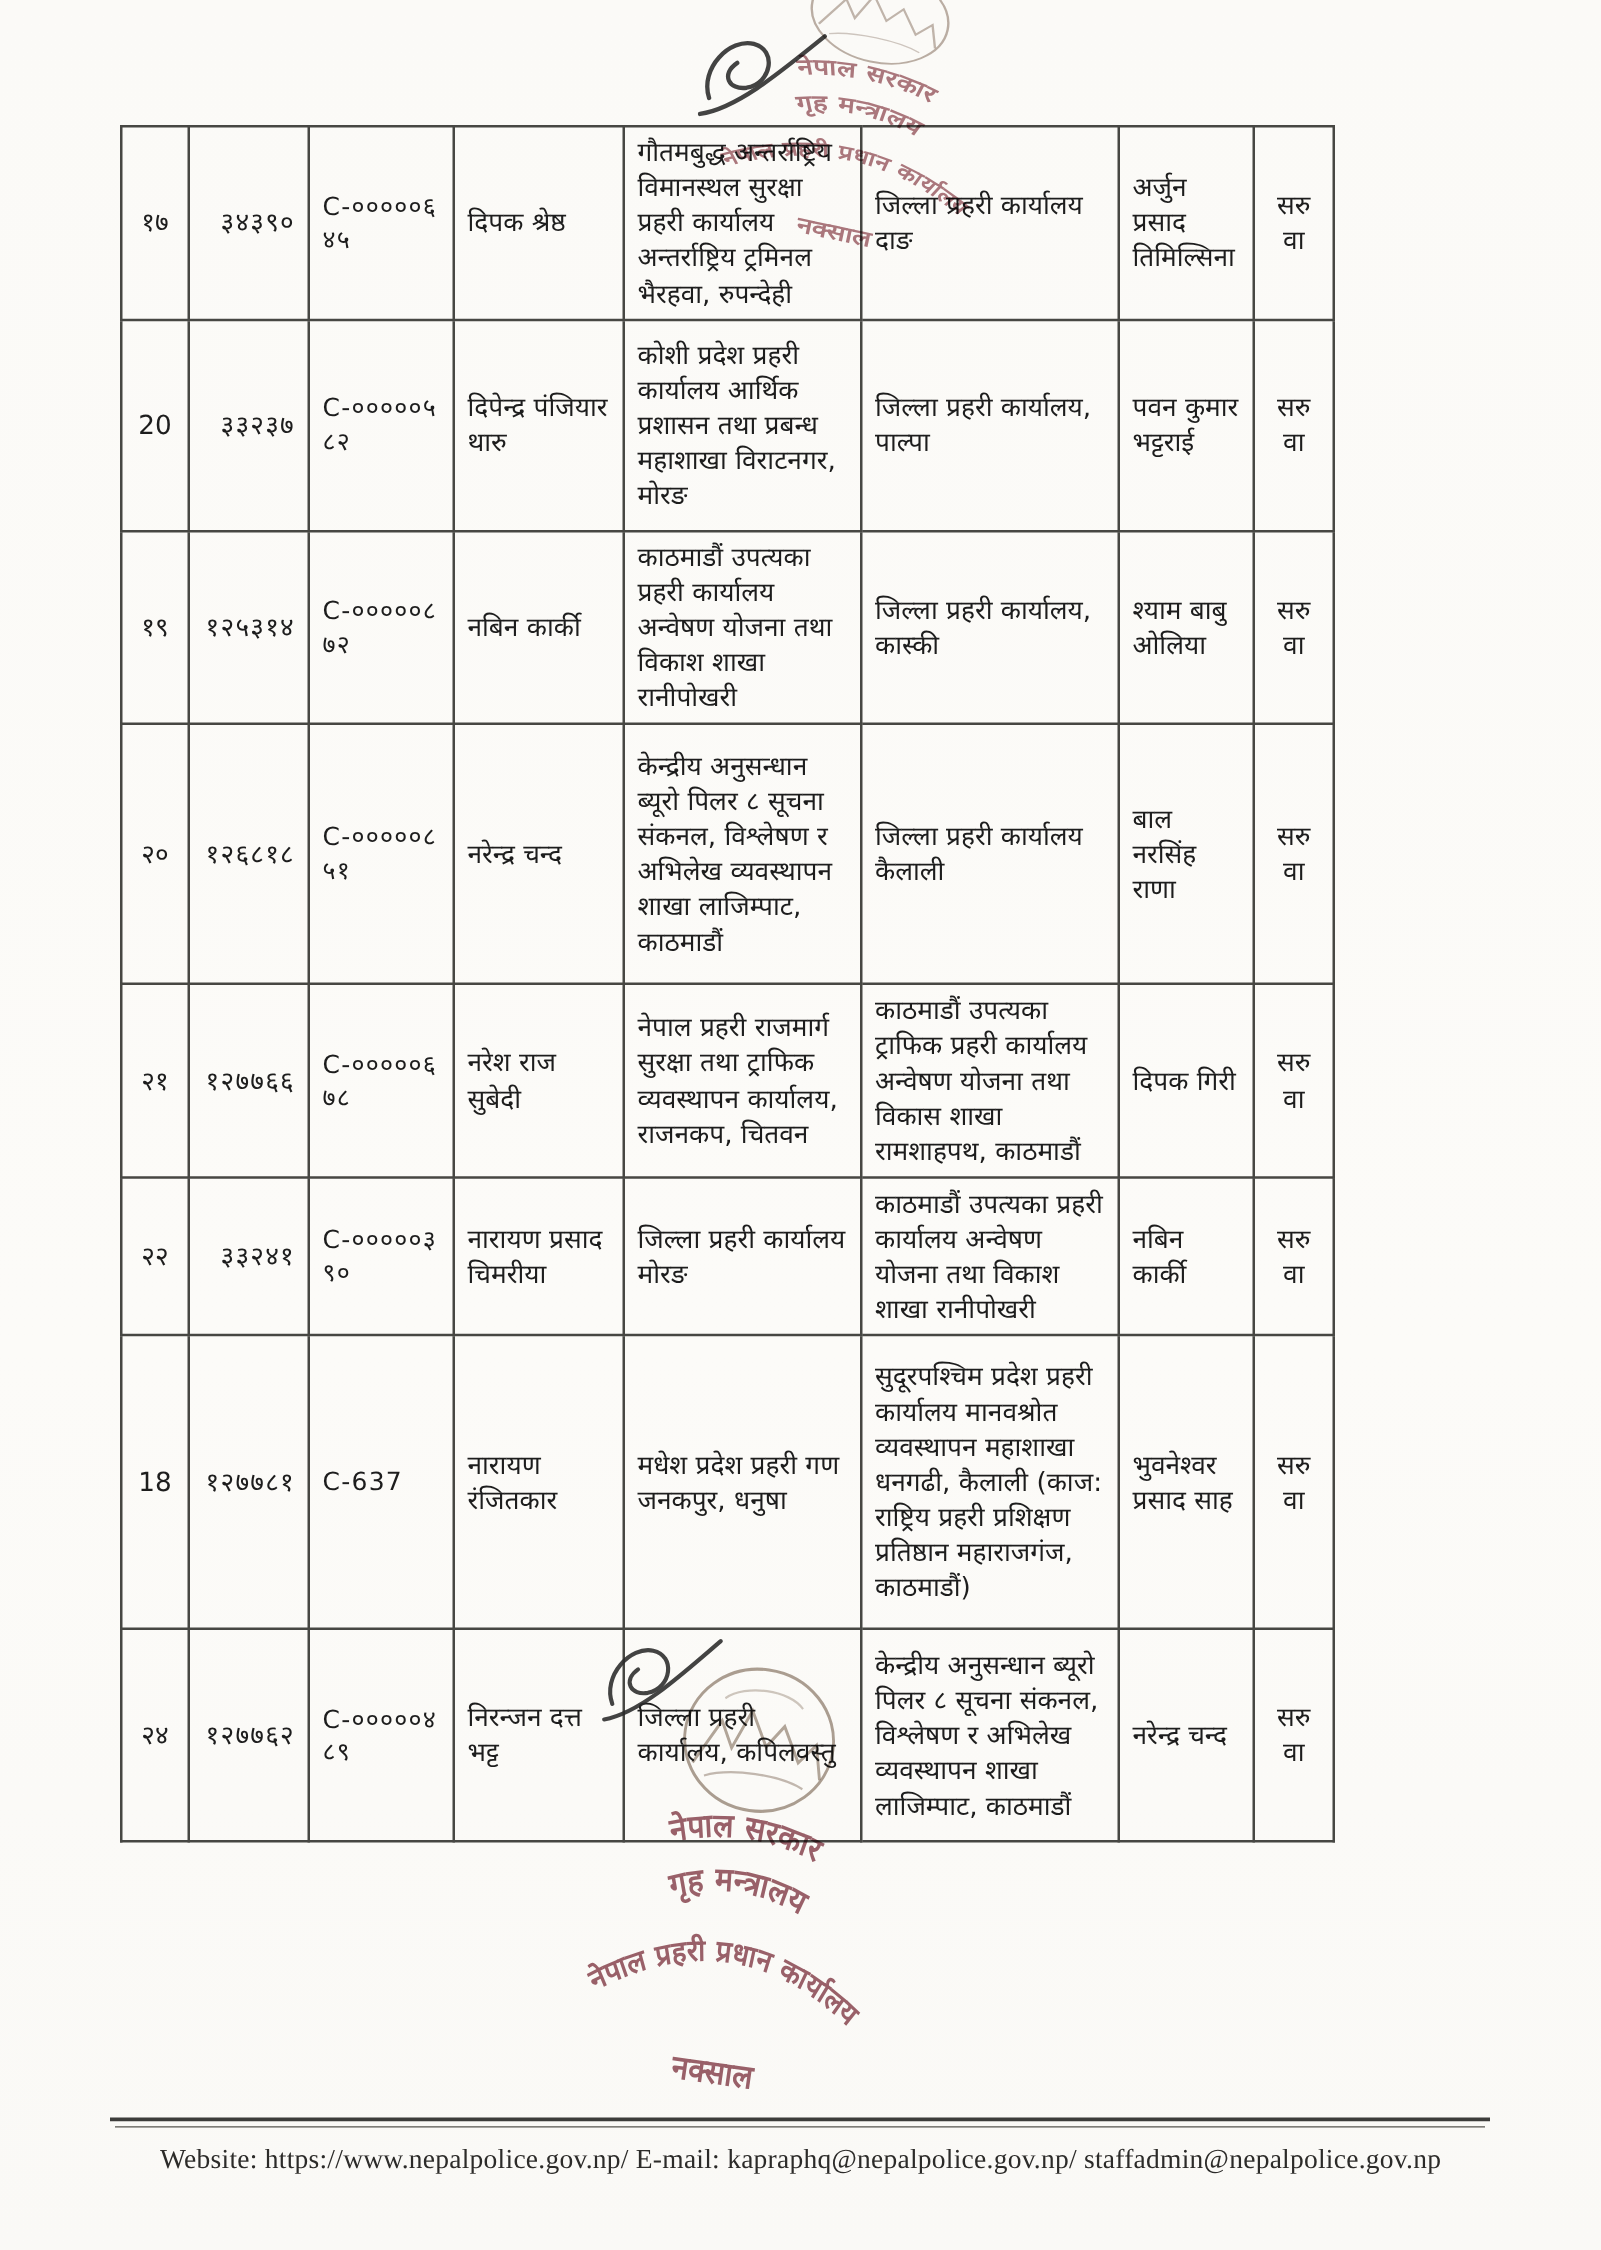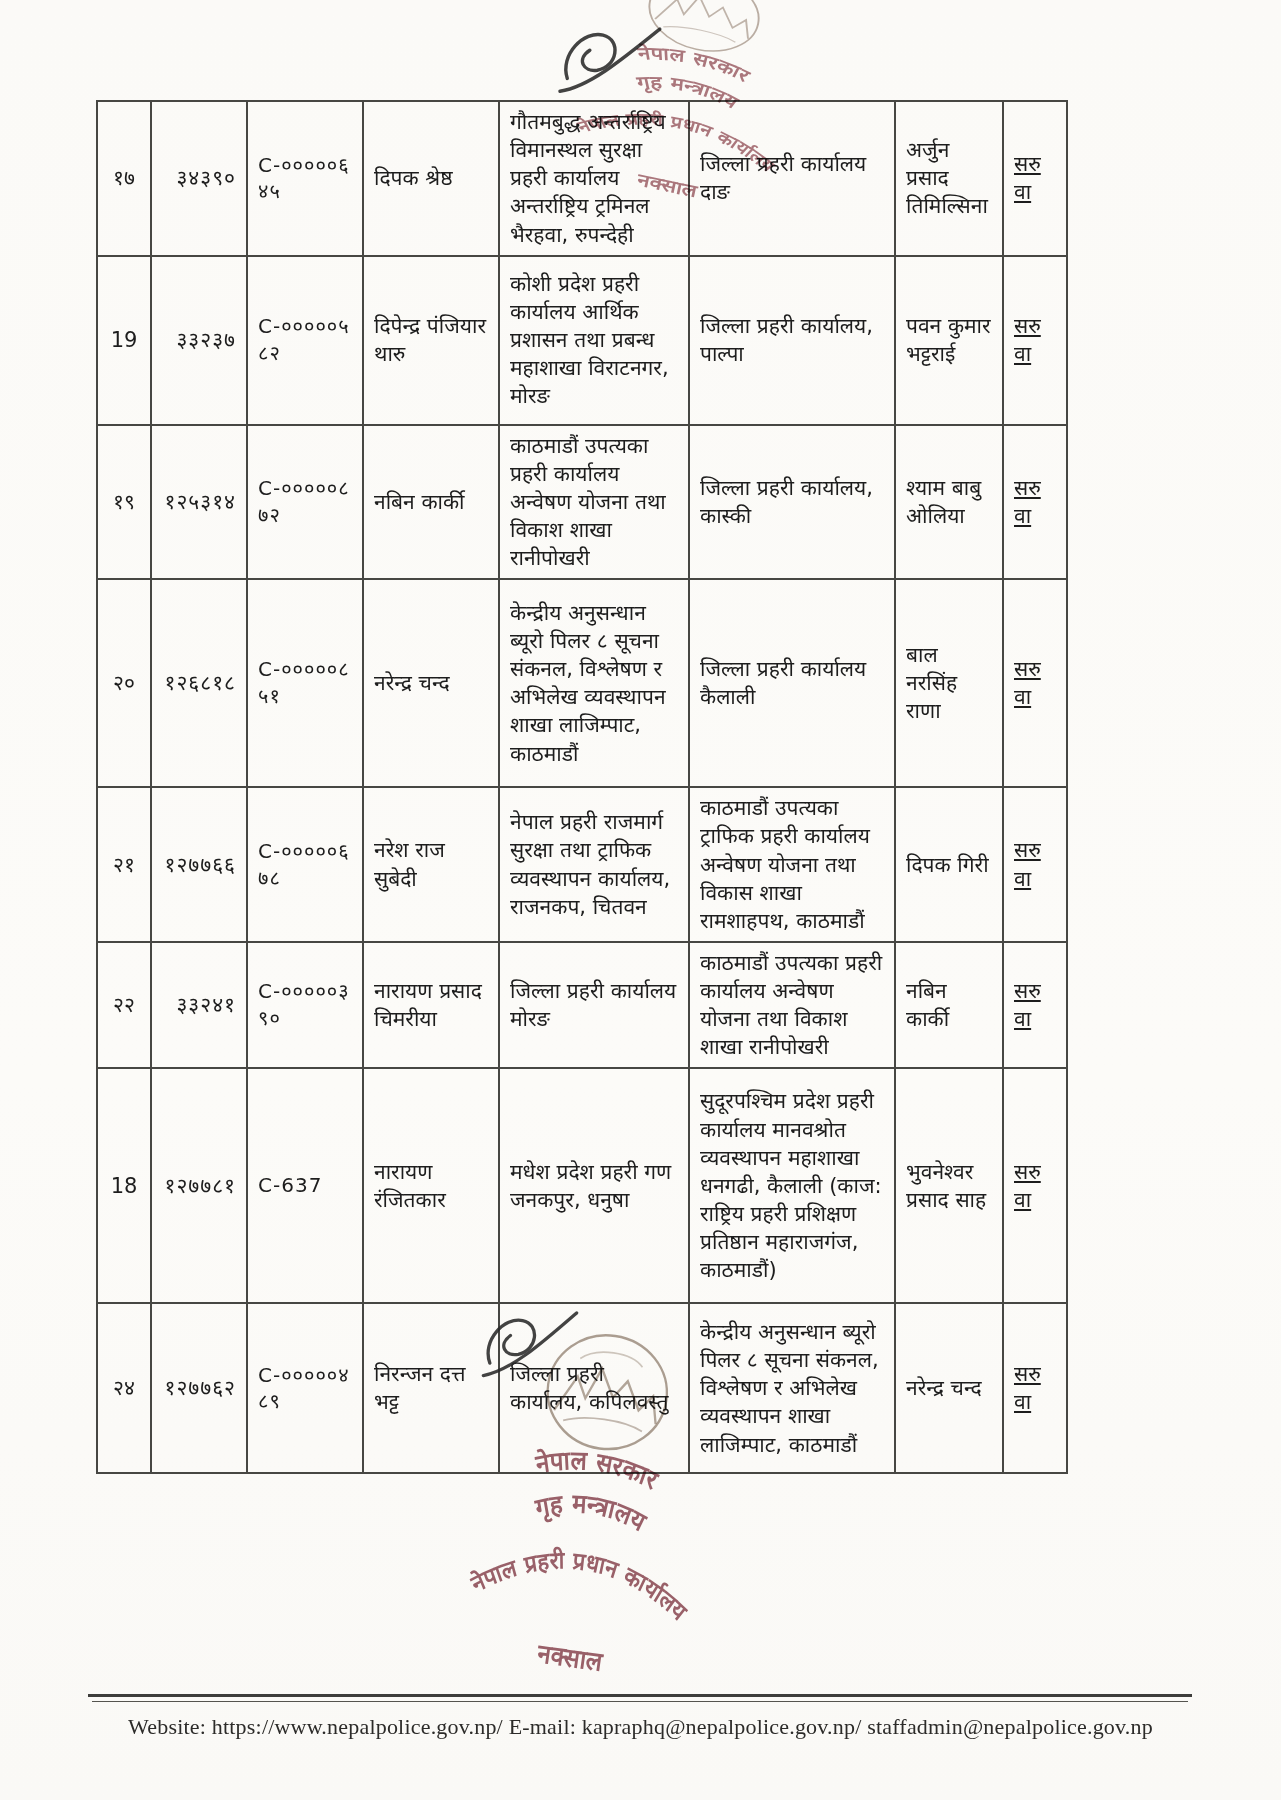--- a/index.html
+++ b/index.html
@@ -23,21 +23,21 @@
     border:2px solid #474743;
     padding:6px 10px;vertical-align:middle;
     word-wrap:break-word;
   }
   tr.r1{height:148px}tr.r2{height:169px}tr.r3{height:135px}
   tr.r4{height:208px}tr.r5{height:143px}tr.r6{height:115px}
   tr.r7{height:235px}tr.r8{height:170px}tr.r9{height:62px}
   td.c-sn{text-align:center;margin-left:31px;}
   td.c-no{text-align:right;letter-spacing:1px;}
   td.c-code{text-align:left;font-size:20px;letter-spacing:1px;margin-left:36px;}
-  td.c-rem{text-align:left;text-decoration:underline;}
+  td.c-rem{text-align:center;}
   
   .stamp{position:absolute;pointer-events:none;mix-blend-mode:multiply;}
   .stamp-top{left:562px;top:-28px;width:252px;height:232px;transform:rotate(12deg);opacity:.9;}
   .stamp-bottom{left:455px;top:1332px;width:272px;height:352px;transform:rotate(8deg);opacity:.95;}
   .sig{position:absolute;pointer-events:none;}
   .sig-top{left:556px;top:22px;width:112px;height:78px;transform:rotate(-4deg);}
   .sig-bottom{left:478px;top:1308px;width:108px;height:74px;transform:rotate(-6deg);}
   
   .rule-1{position:absolute;left:88px;top:1694px;width:1104px;height:0;border-top:3px solid #3d3d3b;}
   .rule-2{position:absolute;left:92px;top:1701px;width:1096px;height:0;border-top:1px solid #55544f;}
@@ -69,21 +69,21 @@
         <td class="c-sn">१७</td>
         <td class="c-no">३४३९०</td>
         <td class="c-code">C-०००००६४५</td>
         <td class="c-name">दिपक श्रेष्ठ</td>
         <td class="c-from">गौतमबुद्ध अन्तर्राष्ट्रिय विमानस्थल सुरक्षा प्रहरी कार्यालय अन्तर्राष्ट्रिय ट्रमिनल भैरहवा, रुपन्देही</td>
         <td class="c-to">जिल्ला प्रहरी कार्यालय दाङ</td>
         <td class="c-rep">अर्जुन प्रसाद तिमिल्सिना</td>
         <td class="c-rem">सरुवा</td>
       </tr>
       <tr class="r2">
-        <td class="c-sn">19</td>
+        <td class="c-sn">20</td>
         <td class="c-no">३३२३७</td>
         <td class="c-code">C-०००००५८२</td>
         <td class="c-name">दिपेन्द्र पंजियार थारु</td>
         <td class="c-from">कोशी प्रदेश प्रहरी कार्यालय आर्थिक प्रशासन तथा प्रबन्ध महाशाखा विराटनगर, मोरङ</td>
         <td class="c-to">जिल्ला प्रहरी कार्यालय, पाल्पा</td>
         <td class="c-rep">पवन कुमार भट्टराई</td>
         <td class="c-rem">सरुवा</td>
       </tr>
       <tr class="r3">
         <td class="c-sn">१९</td>

